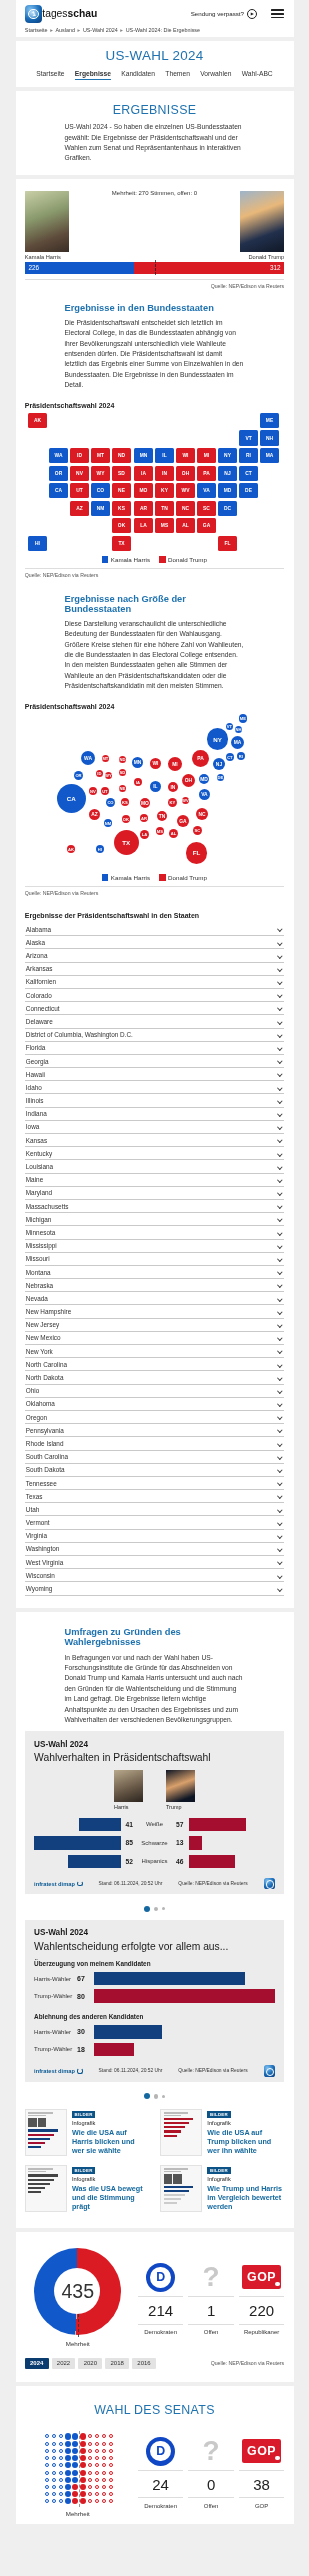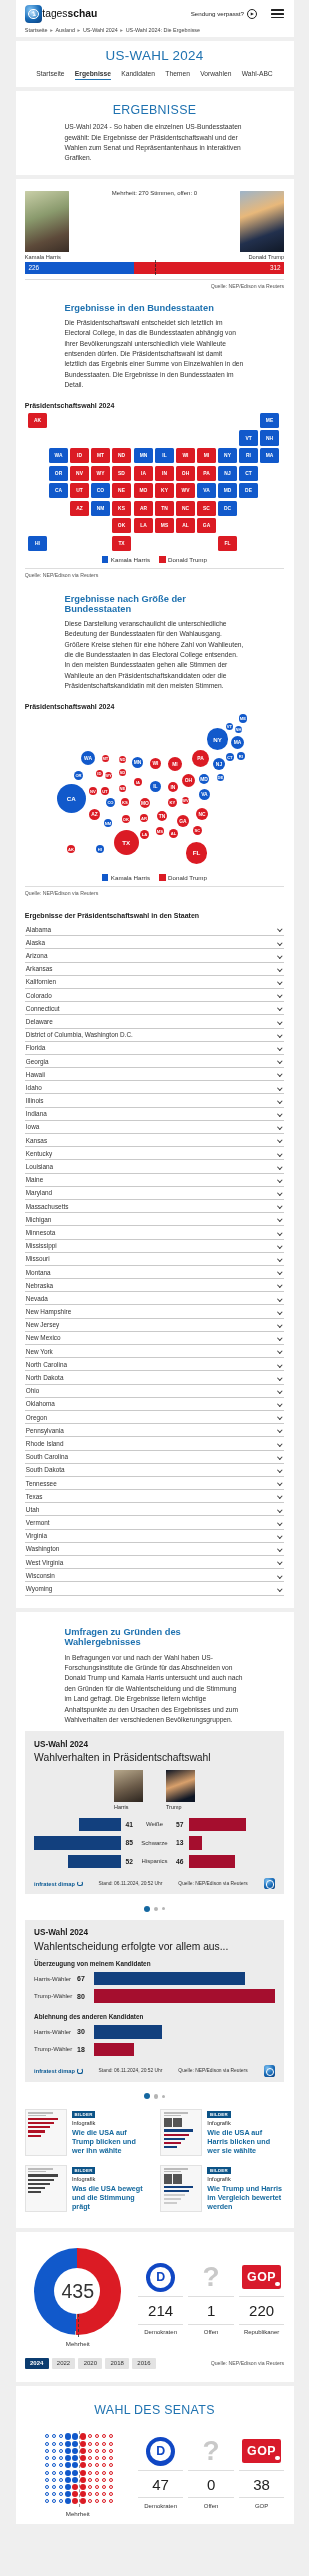--- a/index.html
+++ b/index.html
@@ -666,43 +666,43 @@
       <span class="dot active" style="width: 6.2px; height: 6.2px;"></span>
       <span class="dot" style="width: 4.6px; height: 4.6px;"></span>
       <span class="dot" style="width: 3.1px; height: 3.1px;"></span>
     </div>
 
   <div class="teasers" id="teasers">
       <div class="teaser">
         <div class="thumb">
           <div class="tl"></div>
           <div class="tl" style="width: 50%;"></div>
+          <div class="mini">
+            <div class="ph"></div>
+            <div class="ph"></div>
+          </div>
+          <div class="mb" style="background: rgb(18, 64, 126); width: 85%;"></div>
+          <div class="mb" style="background: rgb(165, 14, 46); width: 73%;"></div>
+          <div class="mb" style="background: rgb(18, 64, 126); width: 61%;"></div>
+          <div class="mb" style="background: rgb(165, 14, 46); width: 49%;"></div>
+          <div class="mb" style="background: rgb(18, 64, 126); width: 37%;"></div>
+        </div>
+        <div class="tbody"><span class="badge">BILDER</span><div class="tkick">Infografik</div><div class="ttitle">Wie die USA auf Harris blicken und wer sie wählte</div></div>
+      </div>
+      <div class="teaser">
+        <div class="thumb">
+          <div class="tl"></div>
+          <div class="tl" style="width: 50%;"></div>
           <div class="mb" style="background: rgb(176, 18, 38); width: 85%;"></div>
           <div class="mb" style="background: rgb(176, 18, 38); width: 73%;"></div>
           <div class="mb" style="background: rgb(176, 18, 38); width: 61%;"></div>
           <div class="mb" style="background: rgb(176, 18, 38); width: 49%;"></div>
           <div class="mb" style="background: rgb(176, 18, 38); width: 37%;"></div>
         </div>
         <div class="tbody"><span class="badge">BILDER</span><div class="tkick">Infografik</div><div class="ttitle">Wie die USA auf Trump blicken und wer ihn wählte</div></div>
-      </div>
-      <div class="teaser">
-        <div class="thumb">
-          <div class="tl"></div>
-          <div class="tl" style="width: 50%;"></div>
-          <div class="mini">
-            <div class="ph"></div>
-            <div class="ph"></div>
-          </div>
-          <div class="mb" style="background: rgb(18, 64, 126); width: 85%;"></div>
-          <div class="mb" style="background: rgb(165, 14, 46); width: 73%;"></div>
-          <div class="mb" style="background: rgb(18, 64, 126); width: 61%;"></div>
-          <div class="mb" style="background: rgb(165, 14, 46); width: 49%;"></div>
-          <div class="mb" style="background: rgb(18, 64, 126); width: 37%;"></div>
-        </div>
-        <div class="tbody"><span class="badge">BILDER</span><div class="tkick">Infografik</div><div class="ttitle">Wie die USA auf Harris blicken und wer sie wählte</div></div>
       </div>
       <div class="teaser">
         <div class="thumb">
           <div class="tl"></div>
           <div class="tl" style="width: 50%;"></div>
           <div class="mb" style="background: rgb(68, 68, 68); width: 85%;"></div>
           <div class="mb" style="background: rgb(68, 68, 68); width: 73%;"></div>
           <div class="mb" style="background: rgb(68, 68, 68); width: 61%;"></div>
           <div class="mb" style="background: rgb(68, 68, 68); width: 49%;"></div>
           <div class="mb" style="background: rgb(68, 68, 68); width: 37%;"></div>
@@ -885,21 +885,21 @@
         </div>
       <div class="maj-label">Mehrheit</div>
     </div>
     <div class="stats" id="senStats">
         <div class="stat">
           <div class="stat-ico">
             <div class="dlogo">
               <div class="in">D</div>
             </div>
           </div>
-          <div class="stat-num">47</div>
+          <div class="stat-num">24</div>
           <div class="stat-lab">Demokraten</div>
         </div>
         <div class="stat">
           <div class="stat-ico">
             <div class="qmark">?</div>
           </div>
           <div class="stat-num">0</div>
           <div class="stat-lab">Offen</div>
         </div>
         <div class="stat">

